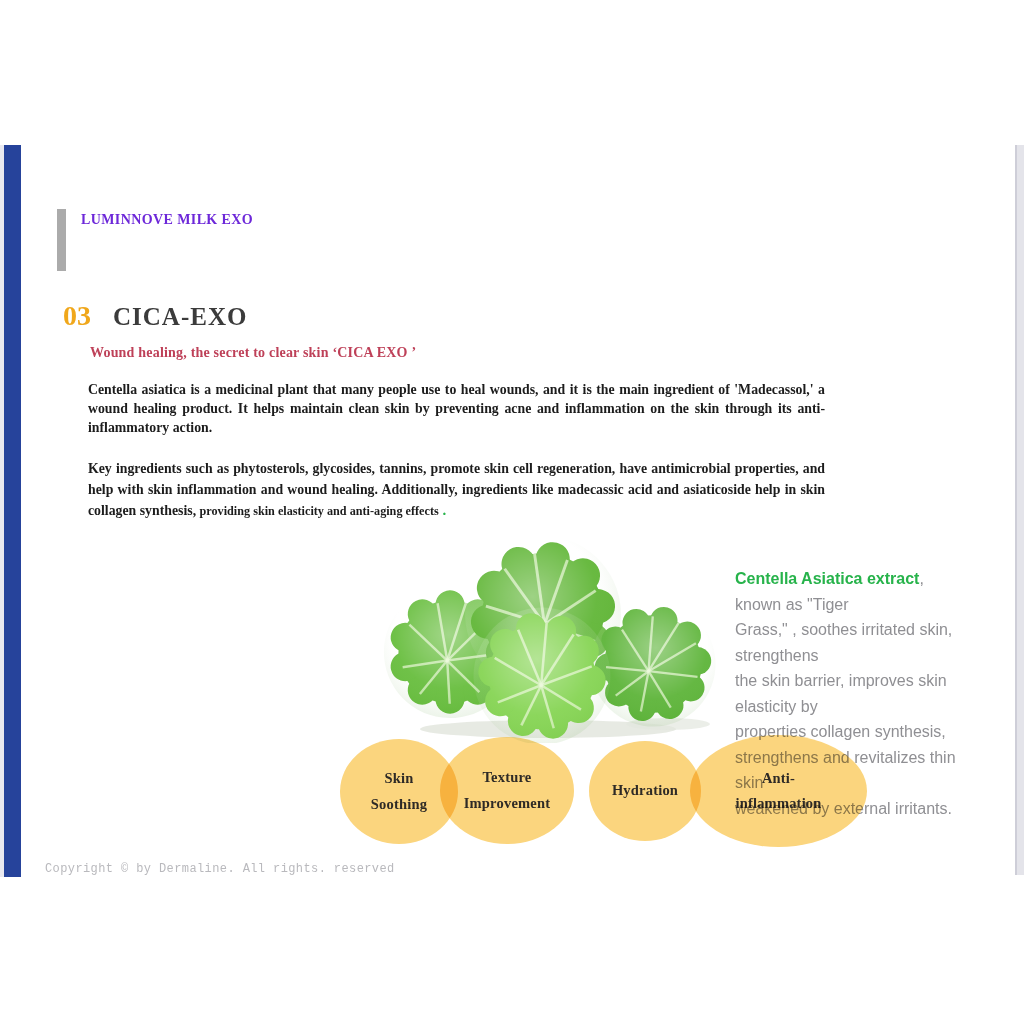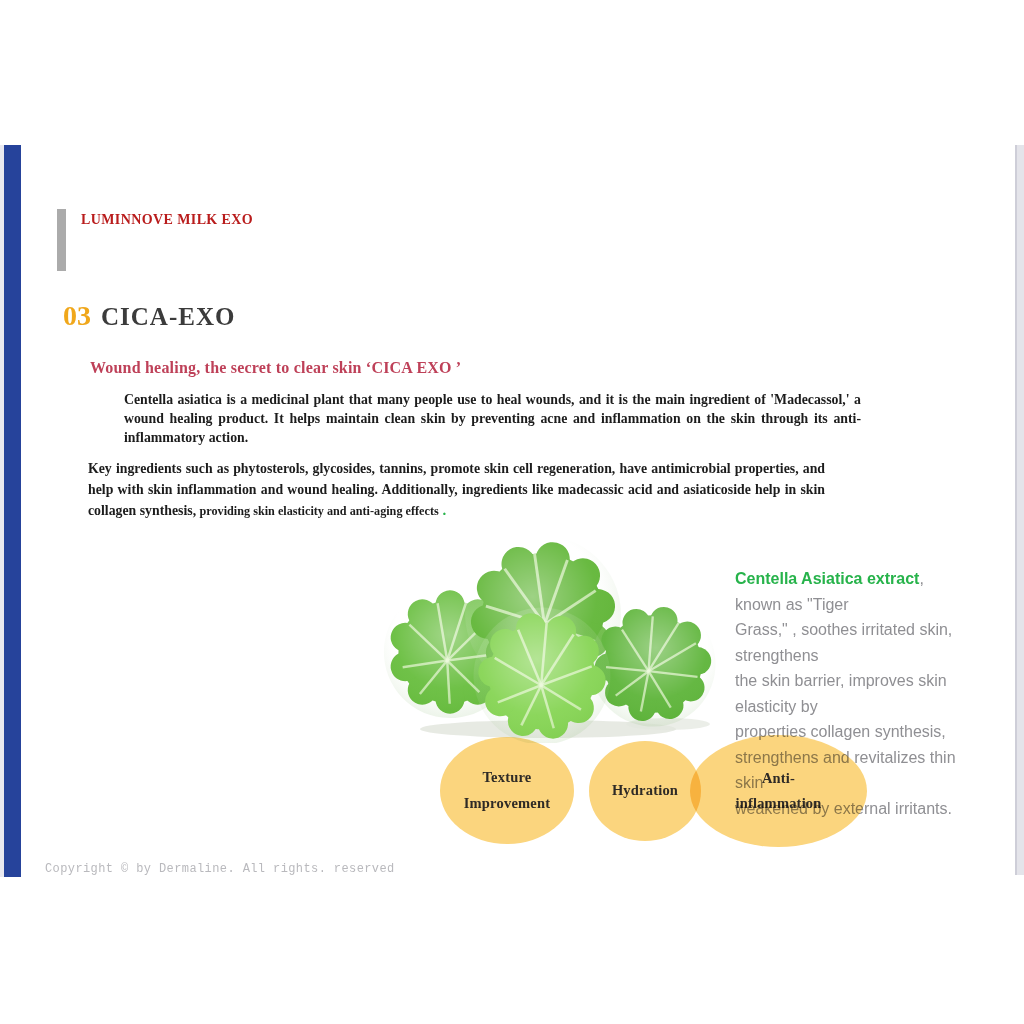--- a/index.html
+++ b/index.html
@@ -23,42 +23,42 @@
   .edge-strip-right {
     position:absolute; right:0; top:145px; width:9px; height:730px;
     background:#e4e4ea; border-left:2px solid #ceced8;
   }
   .gray-accent {
     position:absolute; left:57px; top:209px; width:9px; height:62px;
     background:#ababab;
   }
   .brand-line {
     position:absolute; left:81px; top:212px;
-    font-size:14px; font-weight:bold; letter-spacing:0.4px; color:#b91c1c;
+    font-size:14px; font-weight:bold; letter-spacing:0.4px; color:#6d28d9;
   }
   .page-title {
     position:absolute; left:81px; top:236px;
     font-size:34px; font-weight:bold; color:#1e1e1e; letter-spacing:0.5px;
   }
   .section-head {
     position:absolute; left:63px; top:300px;
-    display:flex; align-items:baseline; gap:10px;
+    display:flex; align-items:baseline; gap:22px;
   }
   .section-number { font-size:28px; font-weight:bold; color:#f0a71b; }
   .section-title  { font-size:25px; font-weight:bold; color:#3b3b3b; letter-spacing:1px; }
   .subtitle {
     position:absolute; left:90px; top:345px;
-    font-size:16px; font-weight:bold; color:#be4058; letter-spacing:0.2px;margin-top:14px;
+    font-size:14px; font-weight:bold; color:#be4058; letter-spacing:0.2px;
   }
   .para {
     position:absolute; left:88px; width:737px;
     font-size:13.8px; font-weight:bold; color:#1c1c1c;
     line-height:19px; text-align:justify;
   }
-  .para-1 { top:390px;margin-left:36px; }
+  .para-1 { top:380px; }
   .para-2 { top:458px; line-height:21px; }
   .para-small { font-size:12.2px; }
   .green-dot { color:#27b34b; font-size:15px; }
   .leaf-photo { position:absolute; left:380px; top:528px; width:340px; height:215px; }
   .note {
     position:absolute; left:735px; top:566px; width:232px;
     font-family:"Liberation Sans", sans-serif;
     font-size:16px; color:#8f8f93; line-height:25.5px;
   }
   .note .hl { color:#27b34b; font-weight:bold; }
@@ -169,20 +169,22 @@
 
   <div class="note">
     <span class="hl">Centella Asiatica extract</span><span>, known as "Tiger</span><br>
     <span>Grass," , soothes irritated skin, strengthens</span><br>
     <span>the skin barrier, improves skin elasticity by</span><br>
     <span>properties collagen synthesis,</span><br>
     <span>strengthens and revitalizes thin skin</span><br>
     <span>weakened by external irritants.</span>
   </div>
 
+  <div class="benefit b2"><span>Skin
+Soothing</span></div>
   <div class="benefit b3"><span>Texture
 Improvement</span></div>
   <div class="benefit b4"><span>Hydration</span></div>
   <div class="benefit b5"><span>Anti-
 inflammation</span></div>
 
   <div class="copyright">Copyright © by Dermaline. All rights. reserved</div>
 
 </div>
 

